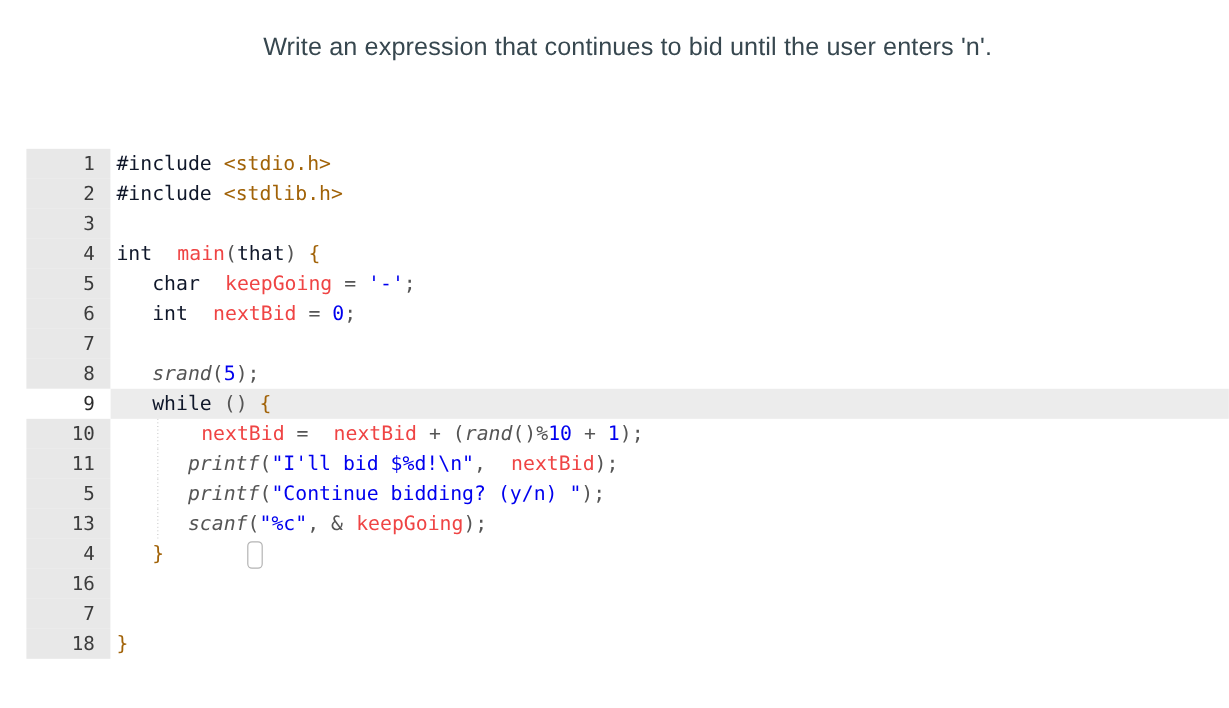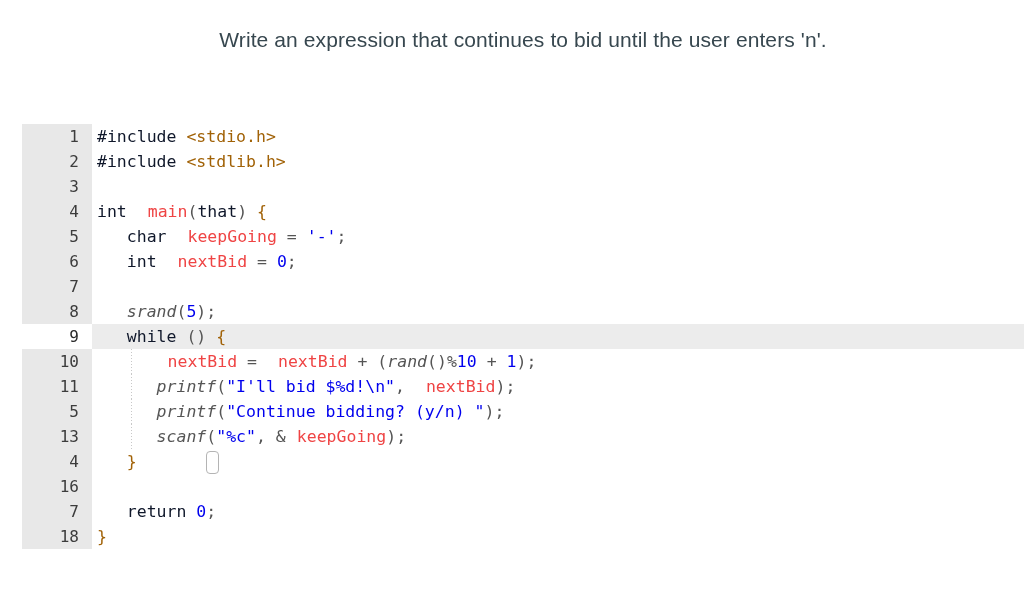--- a/index.html
+++ b/index.html
@@ -133,17 +133,17 @@
       <div class="code-row"><div class="row-bg"></div><div class="gutter-cell">6</div><div class="code-text"><span class="tok-pl">   </span><span class="tok-kw">int</span><span class="tok-pl"> </span><span class="tok-id">nextBid</span><span class="tok-pl"> </span><span class="tok-op">=</span><span class="tok-pl"> </span><span class="tok-num">0</span><span class="tok-op">;</span></div></div>
       <div class="code-row"><div class="row-bg"></div><div class="gutter-cell">7</div><div class="code-text"></div></div>
       <div class="code-row"><div class="row-bg"></div><div class="gutter-cell">8</div><div class="code-text"><span class="tok-pl">   </span><span class="tok-fn">srand</span><span class="tok-op">(</span><span class="tok-num">5</span><span class="tok-op">)</span><span class="tok-op">;</span></div></div>
       <div class="code-row active"><div class="row-bg"></div><div class="gutter-cell">9</div><div class="code-text"><span class="tok-pl">   </span><span class="tok-kw">while</span><span class="tok-pl"> </span><span class="tok-op">(</span><span class="tok-op">)</span><span class="tok-pl"> </span><span class="tok-pl">{</span></div></div>
       <div class="code-row"><div class="row-bg"></div><div class="gutter-cell">10</div><div class="indent-guide"></div><div class="code-text"><span class="tok-pl">      </span><span class="tok-id">nextBid</span><span class="tok-pl"> </span><span class="tok-op">=</span><span class="tok-pl"> </span><span class="tok-id">nextBid</span><span class="tok-pl"> </span><span class="tok-op">+</span><span class="tok-pl"> </span><span class="tok-op">(</span><span class="tok-fn">rand</span><span class="tok-op">()</span><span class="tok-op">%</span><span class="tok-num">10</span><span class="tok-pl"> </span><span class="tok-op">+</span><span class="tok-pl"> </span><span class="tok-num">1</span><span class="tok-op">)</span><span class="tok-op">;</span></div></div>
       <div class="code-row"><div class="row-bg"></div><div class="gutter-cell">11</div><div class="indent-guide"></div><div class="code-text"><span class="tok-pl">      </span><span class="tok-fn">printf</span><span class="tok-op">(</span><span class="tok-str">"I'll bid $%d!\n"</span><span class="tok-op">,</span><span class="tok-pl"> </span><span class="tok-id">nextBid</span><span class="tok-op">)</span><span class="tok-op">;</span></div></div>
       <div class="code-row"><div class="row-bg"></div><div class="gutter-cell">5</div><div class="indent-guide"></div><div class="code-text"><span class="tok-pl">      </span><span class="tok-fn">printf</span><span class="tok-op">(</span><span class="tok-str">"Continue bidding? (y/n) "</span><span class="tok-op">)</span><span class="tok-op">;</span></div></div>
       <div class="code-row"><div class="row-bg"></div><div class="gutter-cell">13</div><div class="indent-guide"></div><div class="code-text"><span class="tok-pl">      </span><span class="tok-fn">scanf</span><span class="tok-op">(</span><span class="tok-str">"%c"</span><span class="tok-op">,</span><span class="tok-pl"> </span><span class="tok-op">&amp;</span><span class="tok-id">keepGoing</span><span class="tok-op">)</span><span class="tok-op">;</span></div></div>
       <div class="code-row"><div class="row-bg"></div><div class="gutter-cell">4</div><div class="code-text"><span class="tok-pl">   </span><span class="tok-pl">}</span></div></div>
       <div class="code-row"><div class="row-bg"></div><div class="gutter-cell">16</div><div class="code-text"></div></div>
-      <div class="code-row"><div class="row-bg"></div><div class="gutter-cell">7</div><div class="code-text"><span class="tok-pl">   </span><span class="tok-kw">return</span><span class="tok-pl"> </span><span class="tok-num">0</span><span class="tok-op">;</span></div></div>
+      <div class="code-row"><div class="row-bg"></div><div class="gutter-cell">7</div></div>
       <div class="code-row"><div class="row-bg"></div><div class="gutter-cell">18</div><div class="code-text"><span class="tok-pl">}</span></div></div>
     </div>
   <div id="caret-box"></div>
 </div>
 
 </body></html>

